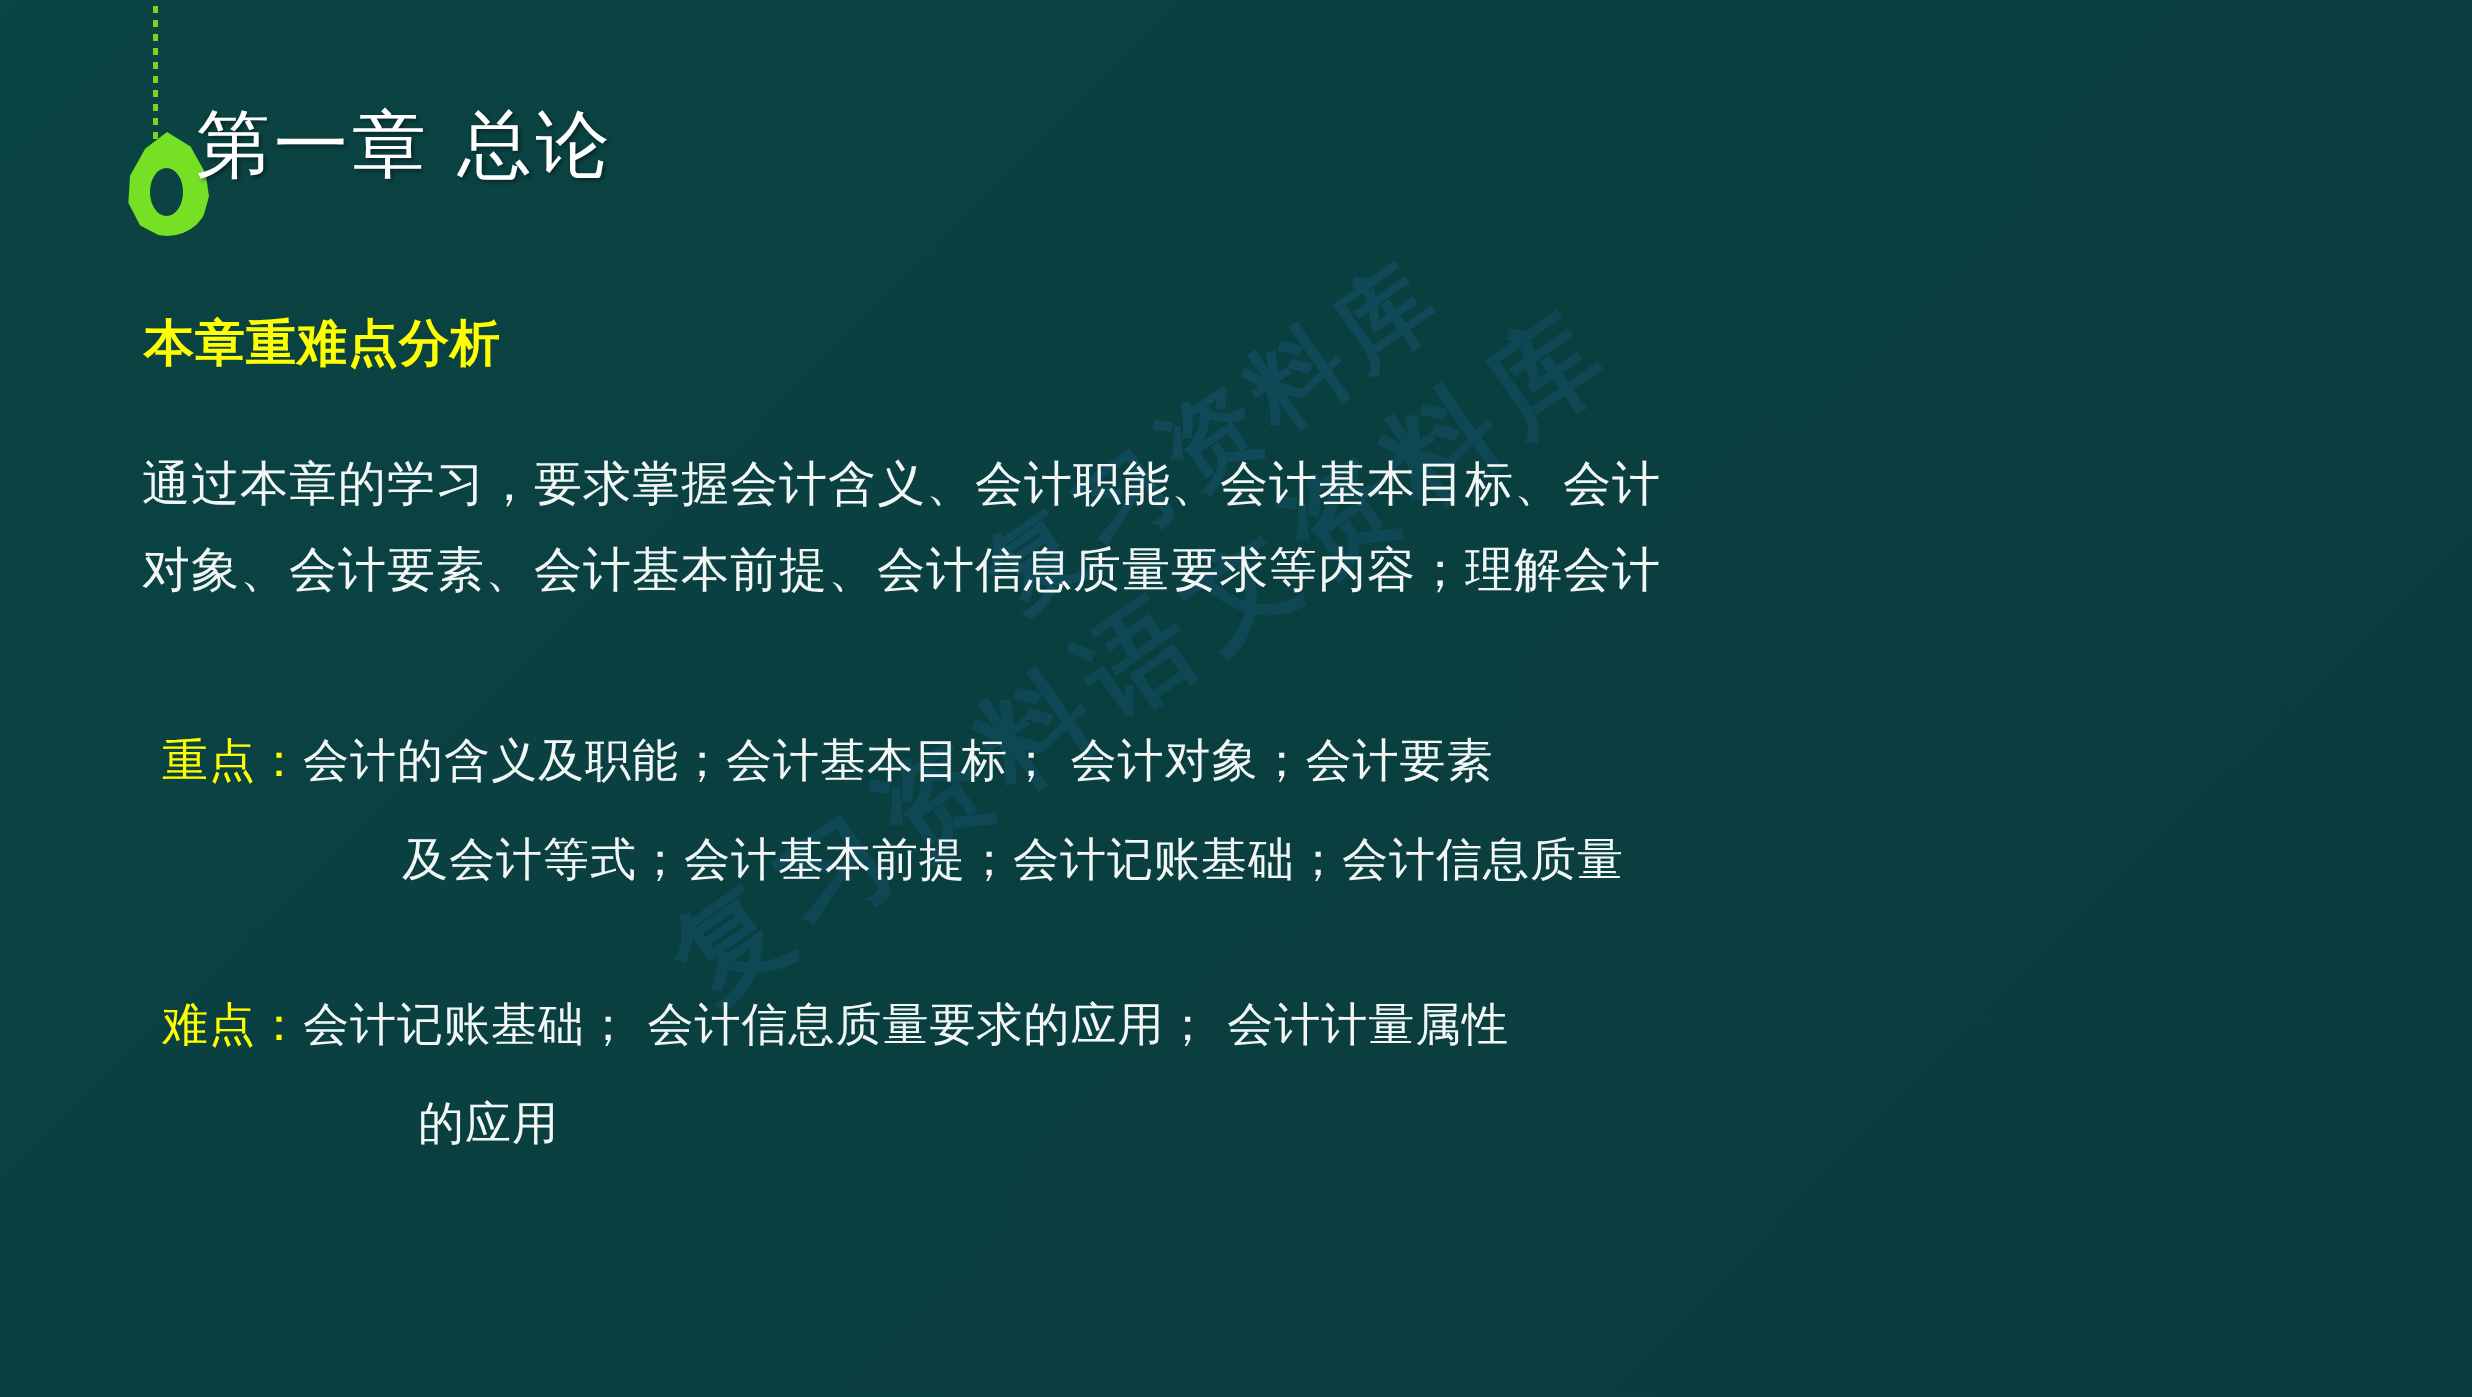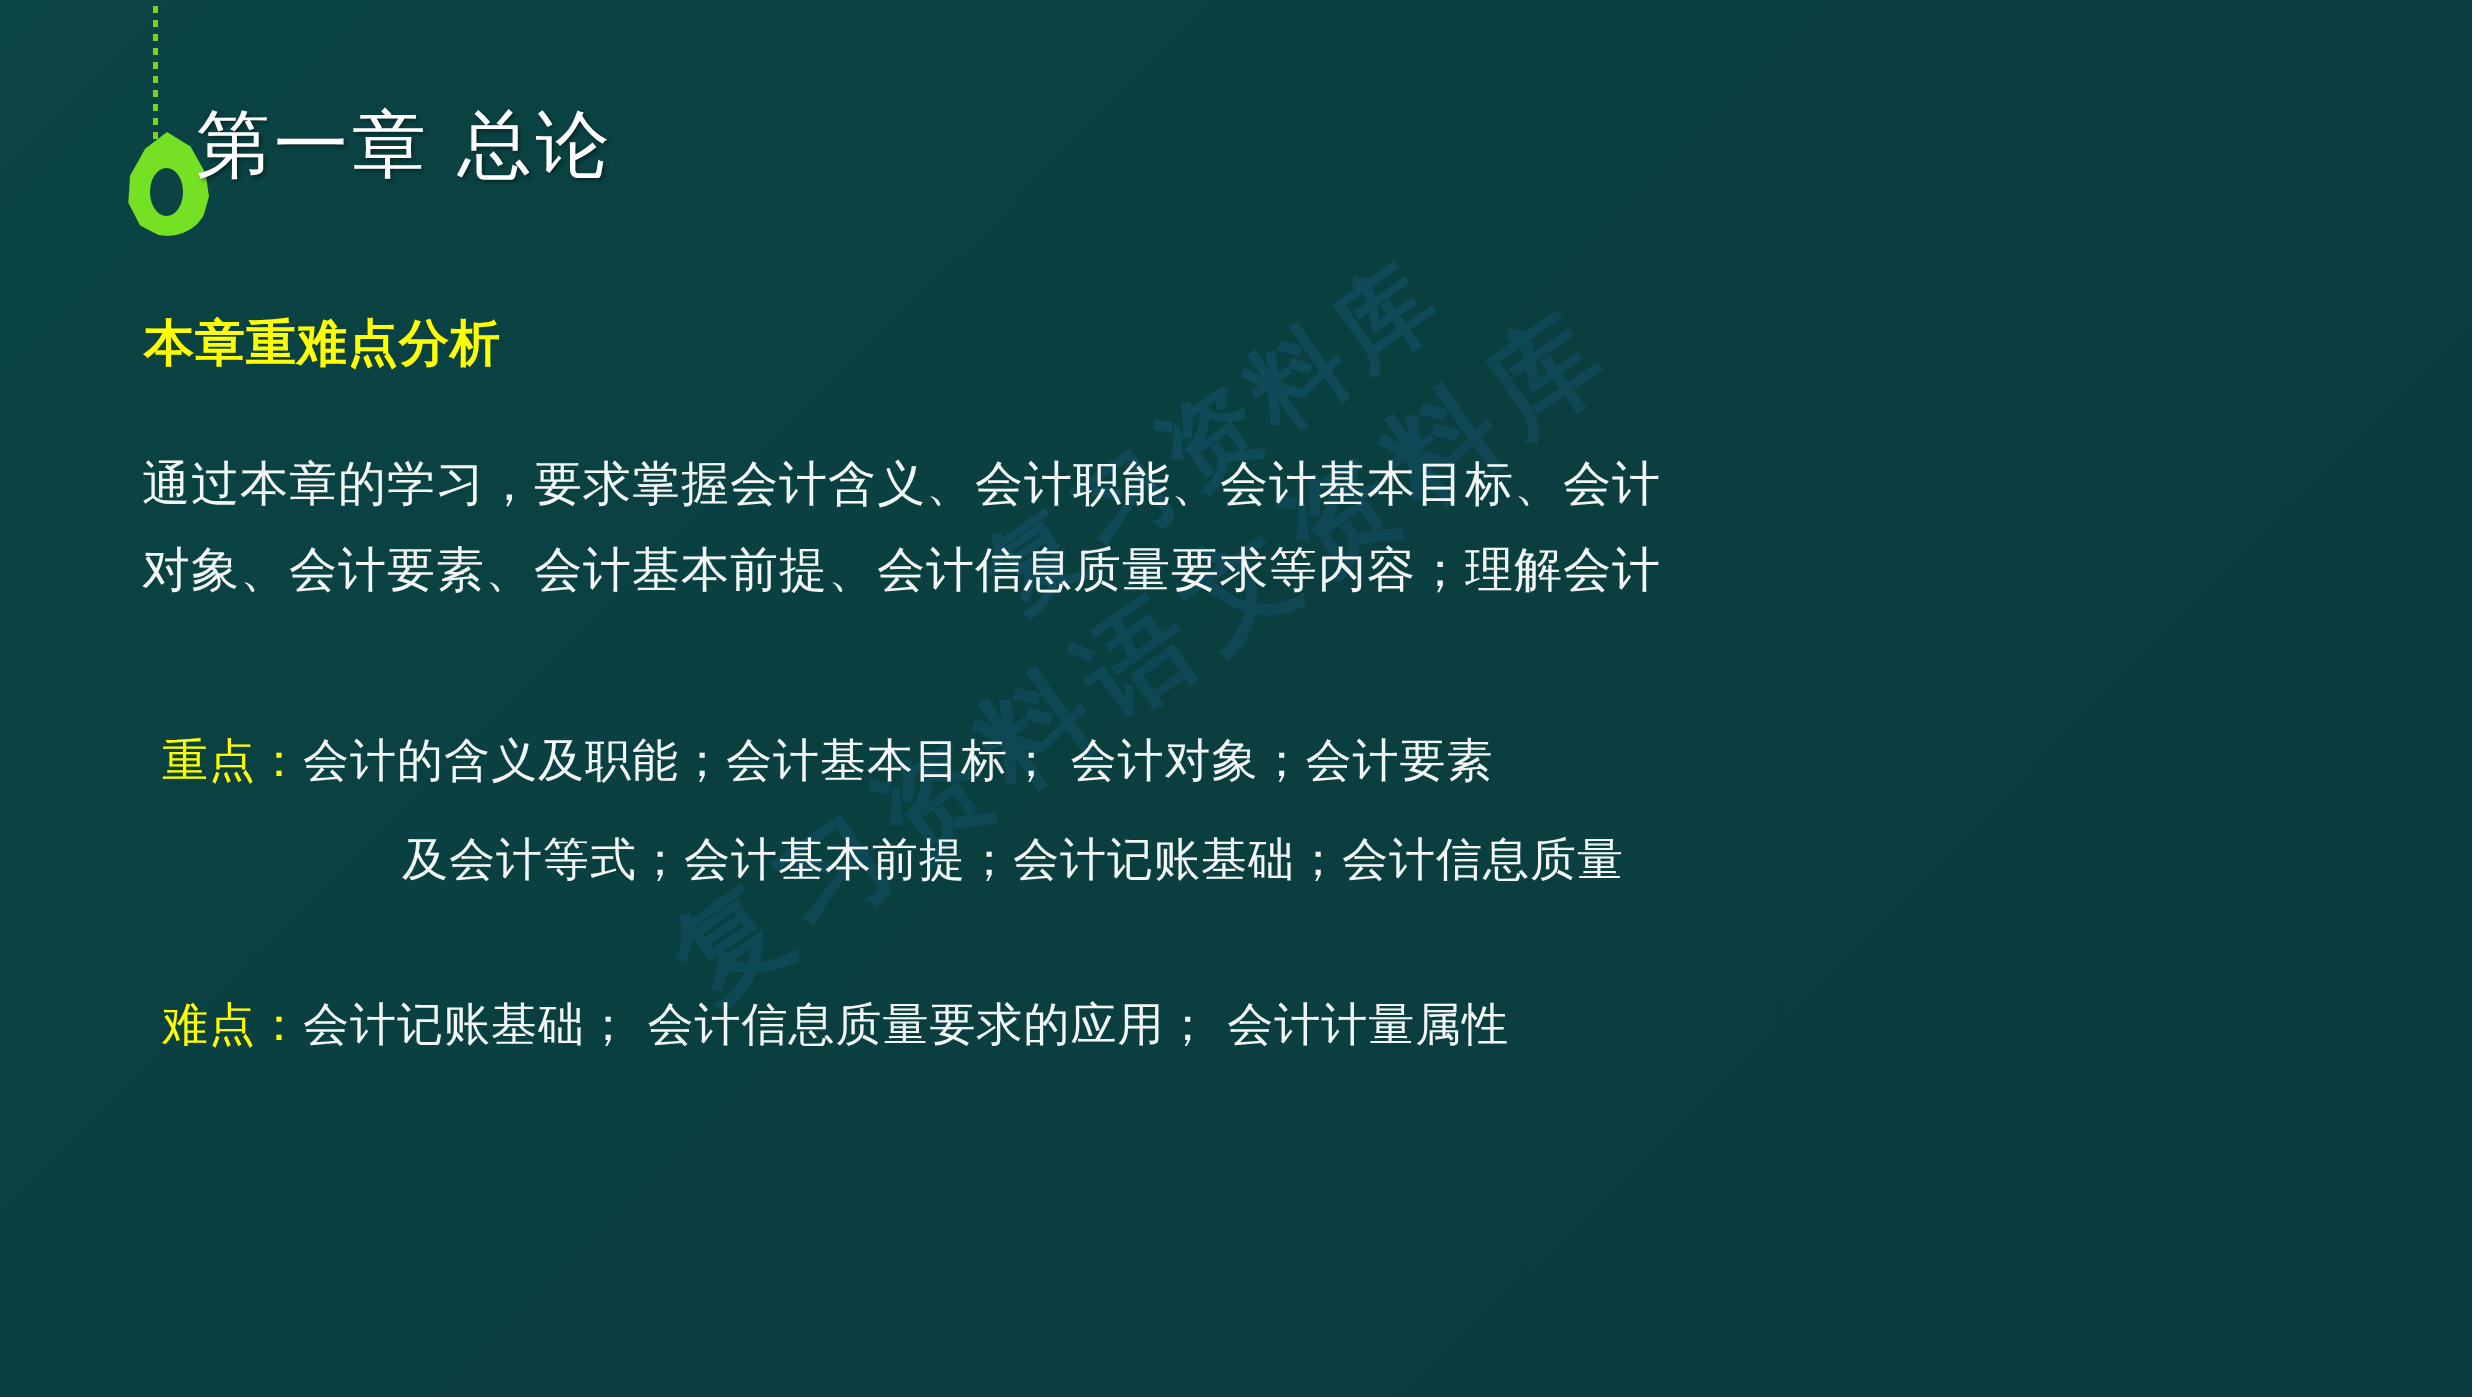--- a/index.html
+++ b/index.html
@@ -211,15 +211,16 @@
     <div class="para-line">对象、会计要素、会计基本前提、会计信息质量要求等内容；理解会计</div>
   </div>
 
   <div class="kv-block" id="key-block">
     <div class="kv-line"><span class="kv-key">重点：</span><span class="kv-val">会计的含义及职能；会计基本目标； 会计对象；会计要素</span></div>
     <div class="kv-line kv-indent"><span class="kv-val">及会计等式；会计基本前提；会计记账基础；会计信息质量</span></div>
   </div>
 
   <div class="kv-block" id="diff-block">
     <div class="kv-line"><span class="kv-key">难点：</span><span class="kv-val">会计记账基础； 会计信息质量要求的应用； 会计计量属性</span></div>
+    <div class="kv-line kv-indent-sm"><span class="kv-val">的应用</span></div>
   </div>
 
 </div>
 
 </body></html>

